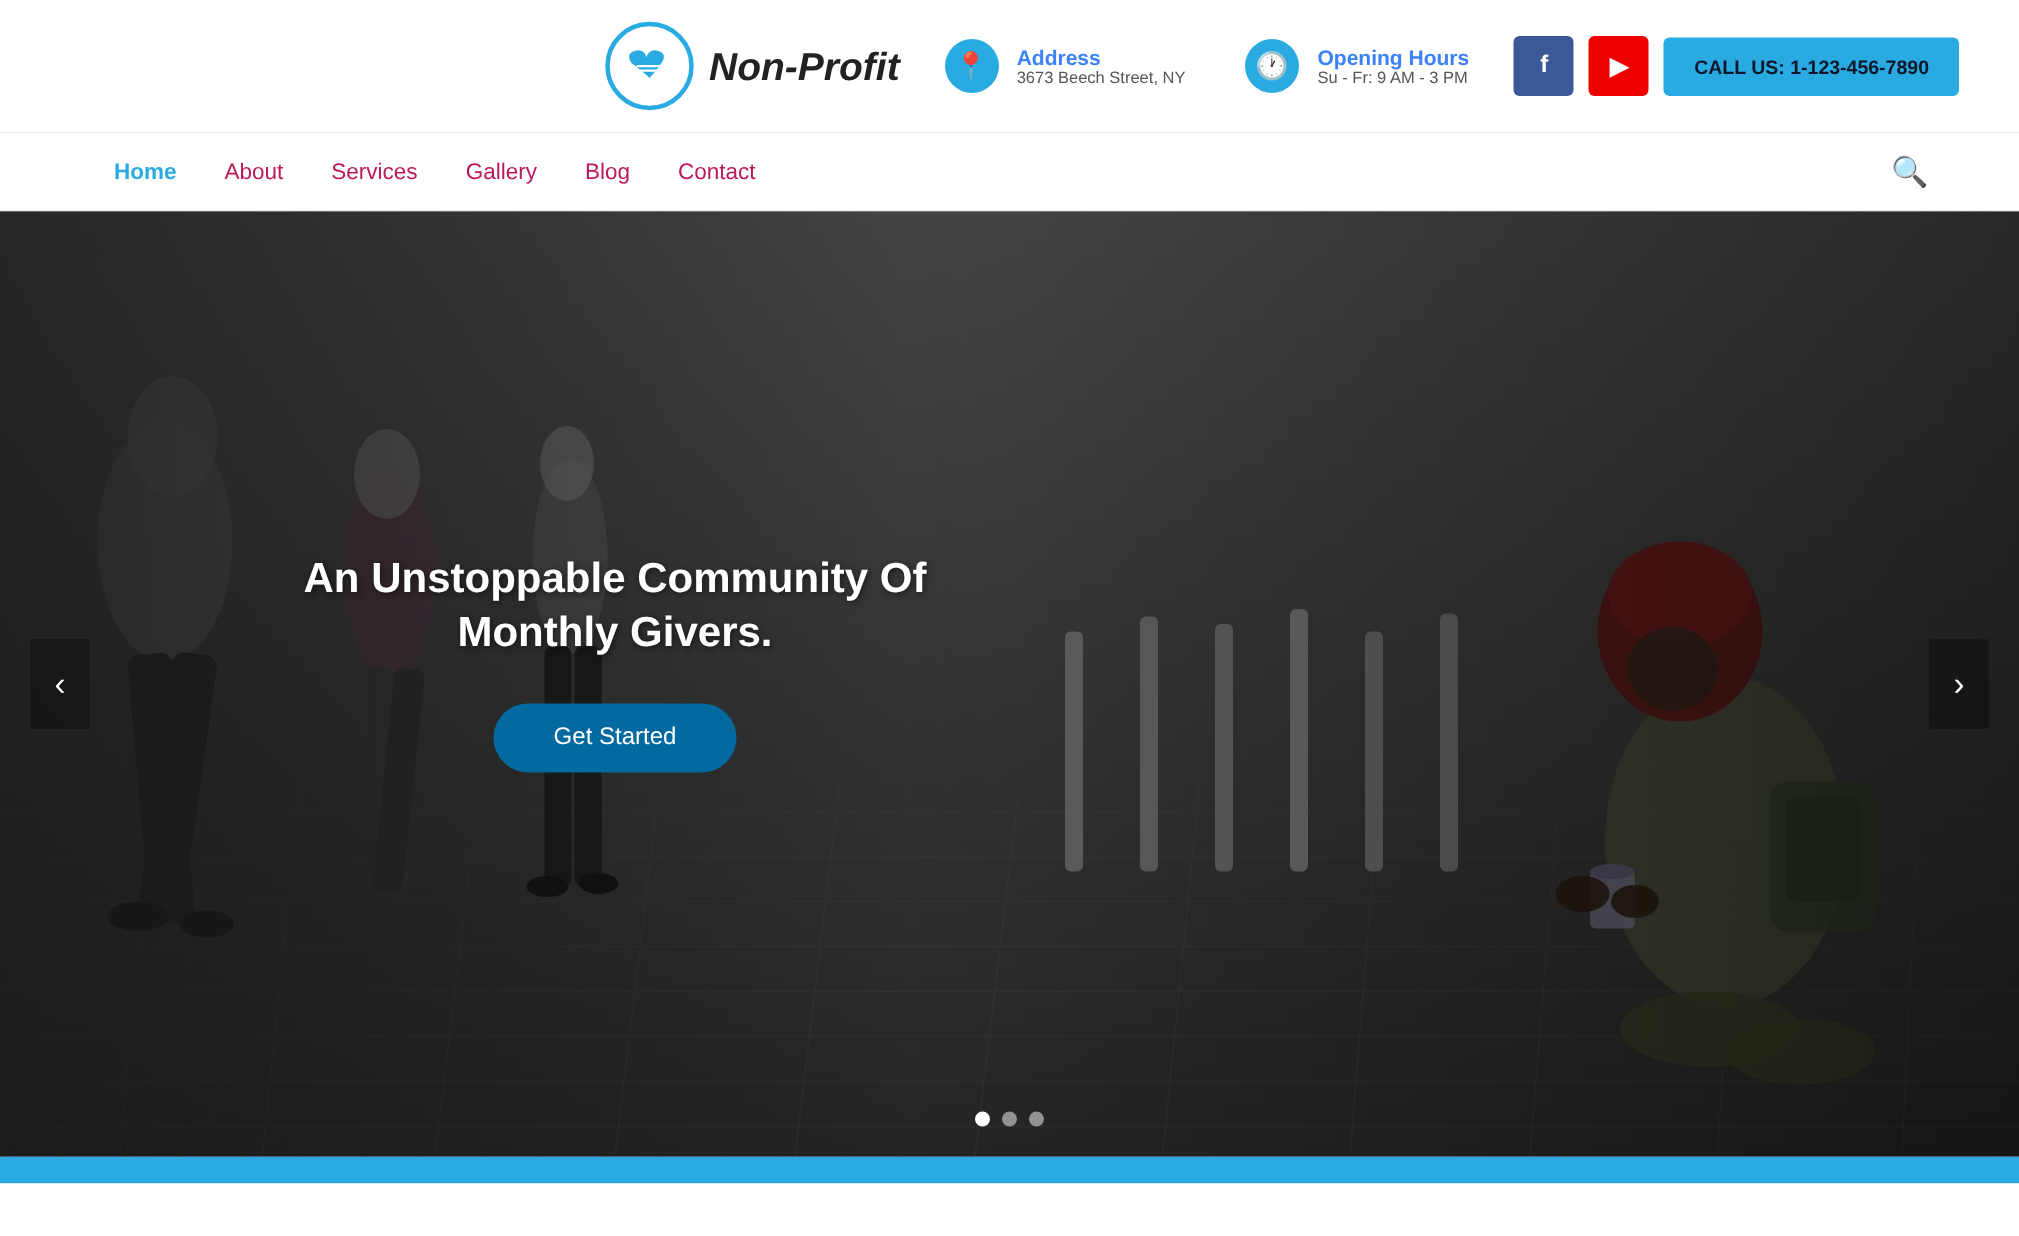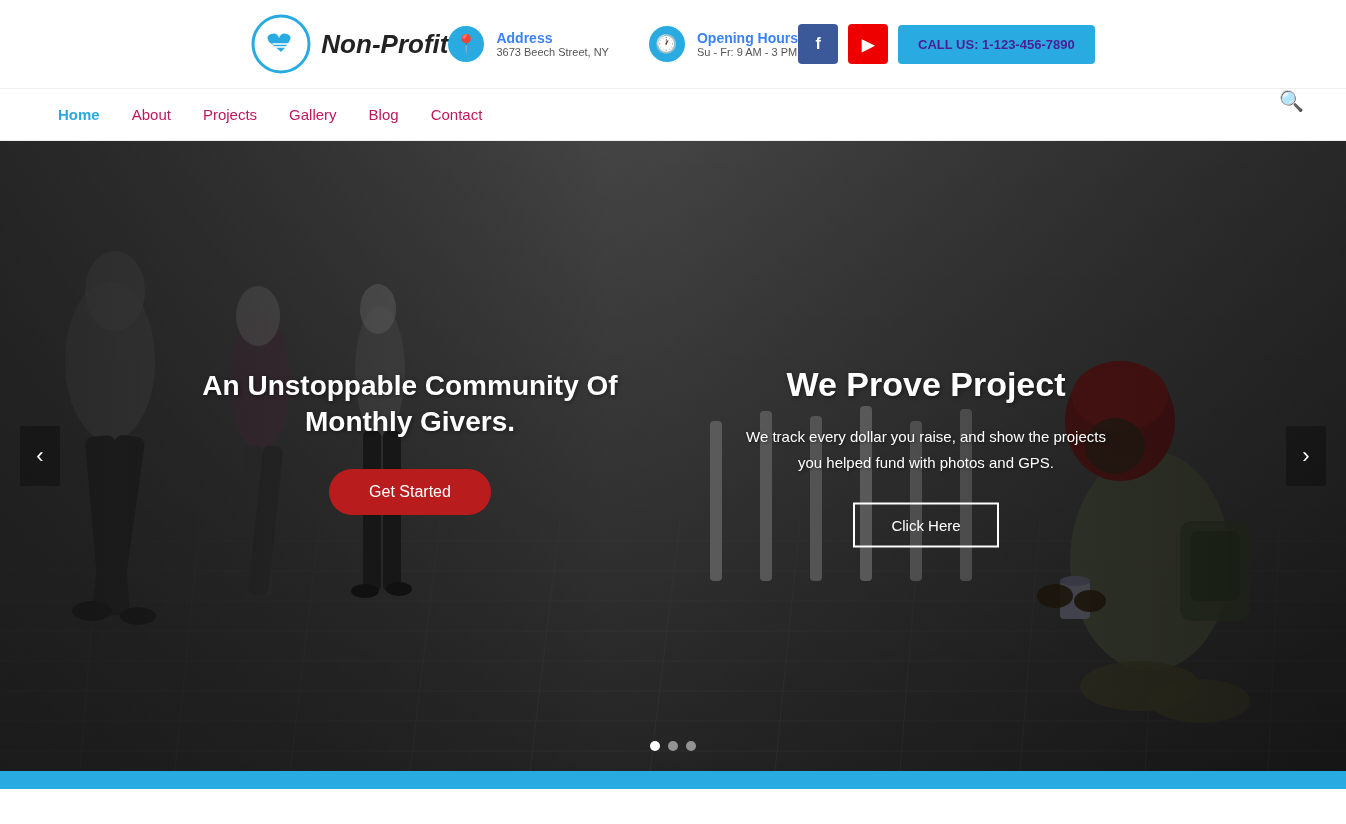--- a/index.html
+++ b/index.html
@@ -2,24 +2,25 @@
 <html><head>
   <meta charset="utf-8">
   <style>
     * { margin: 0; padding: 0; box-sizing: border-box; }
     body { font-family: Arial, sans-serif; width: 1346px; overflow-x: hidden; }
 
     
     .header {
       display: flex;
       align-items: center;
-      justify-content: center;
+      justify-content: flex-end;
       padding: 14px 40px;
       background: #fff;
       border-bottom: 1px solid #eee;
+      gap: 30px;
     }
     .logo-area {
       display: flex;
       align-items: center;
       gap: 10px;
     }
     .logo-icon {
       width: 60px;
       height: 60px;
     }
@@ -74,34 +75,35 @@
       color: white;
       font-weight: bold;
       font-size: 16px;
       text-decoration: none;
       cursor: pointer;
     }
     .social-fb { background: #3b5998; }
     .social-yt { background: #e00; }
     .call-btn {
       background: #29abe2;
-      color: #4c1d95;
+      color: #0f172a;
       padding: 12px 20px;
       border: none;
       border-radius: 4px;
       font-size: 13px;
       font-weight: bold;
       cursor: pointer;
       white-space: nowrap;
     }
 
     
     .nav {
       display: flex;
-      padding: 0 42px;
+      align-items: center;
+      padding: 0 60px;
       background: #fff;
       border-bottom: 1px solid #eee;
       height: 52px;
     }
     .nav-links {
       display: flex;
       align-items: center;
       gap: 0;
       flex: 1;
     }
@@ -169,21 +171,21 @@
       font-size: 28px;
       font-weight: bold;
       line-height: 1.3;
       text-shadow: 1px 1px 4px rgba(0,0,0,0.5);
       margin-bottom: 28px;
       text-align: center;
     }
     .hero-btn-primary {
       display: block;
       margin: 0 auto;
-      background: #b91c1c;
+      background: #0369a1;
       color: white;
       border: none;
       border-radius: 30px;
       padding: 14px 40px;
       font-size: 16px;
       cursor: pointer;
       font-weight: 500;
     }
 
     
@@ -317,21 +319,21 @@
     <div class="social-btn social-fb">f</div>
     <div class="social-btn social-yt">▶</div>
     <button class="call-btn">CALL US: 1-123-456-7890</button>
   </div>
 </header>
 
 <nav class="nav">
   <div class="nav-links">
     <a class="nav-link active">Home</a>
     <a class="nav-link">About</a>
-    <a class="nav-link">Projects</a>
+    <a class="nav-link">Services</a>
     <a class="nav-link">Gallery</a>
     <a class="nav-link">Blog</a>
     <a class="nav-link">Contact</a>
   </div>
   <span class="nav-search">🔍</span>
 </nav>
 
 <section class="hero">
 
   <div class="hero-scene"></div>
@@ -429,25 +431,20 @@
 
       <rect width="1346" height="630" fill="url(#overlayGrad)"></rect>
     </svg>
   </div>
 
   <div class="hero-left">
     <h1 class="hero-title">An Unstoppable Community Of Monthly Givers.</h1>
     <button class="hero-btn-primary">Get Started</button>
   </div>
 
-  <div class="hero-right">
-    <h2 class="hero-right-title">We Prove Project</h2>
-    <p class="hero-right-desc">We track every dollar you raise, and show the projects you helped fund with photos and GPS.</p>
-    <button class="hero-btn-outline">Click Here</button>
-  </div>
 
   <button class="carousel-arrow carousel-prev">‹</button>
 
   <button class="carousel-arrow carousel-next">›</button>
 
   <div class="carousel-dots">
     <div class="carousel-dot active"></div>
     <div class="carousel-dot"></div>
     <div class="carousel-dot"></div>
   </div>

